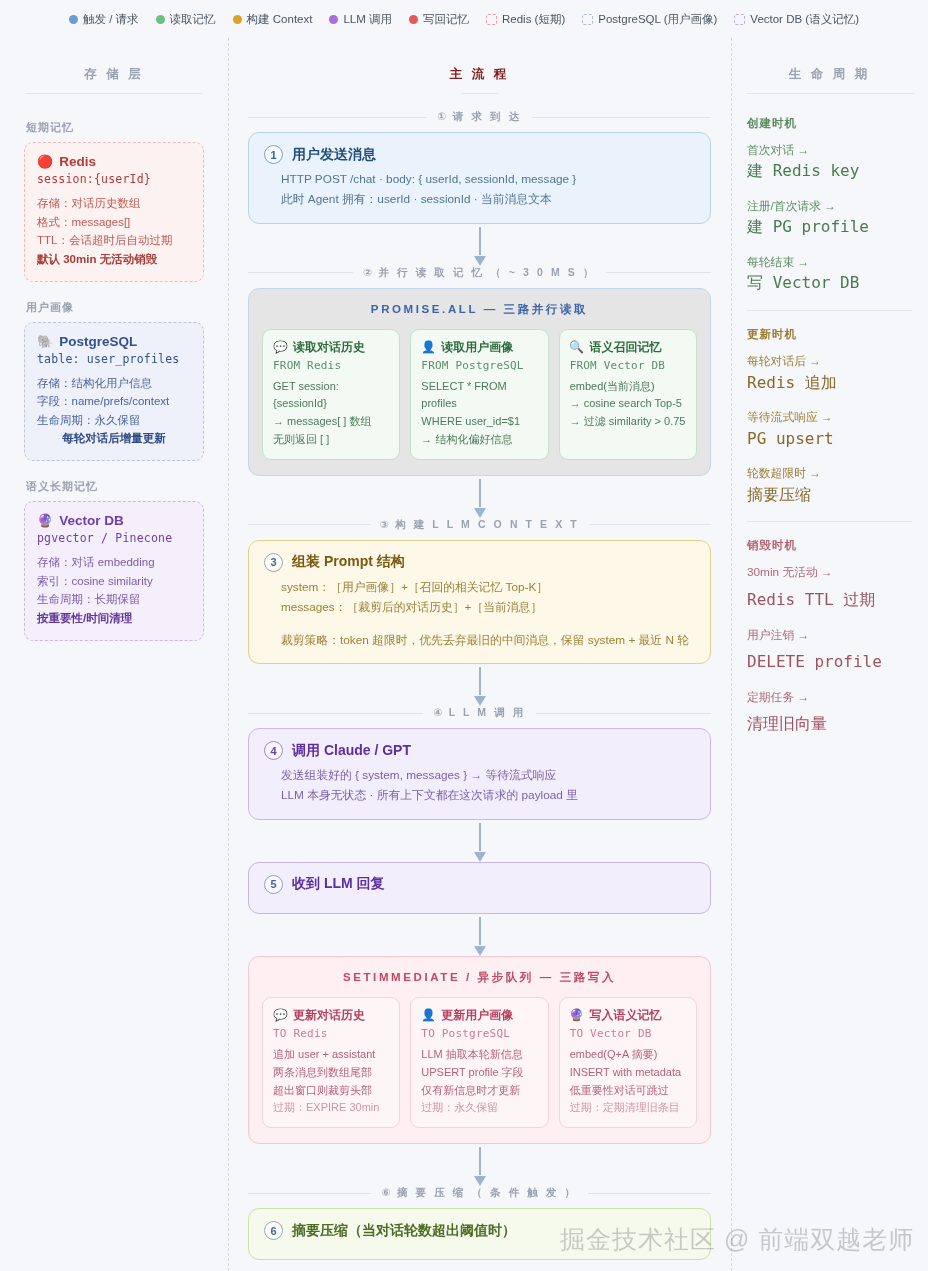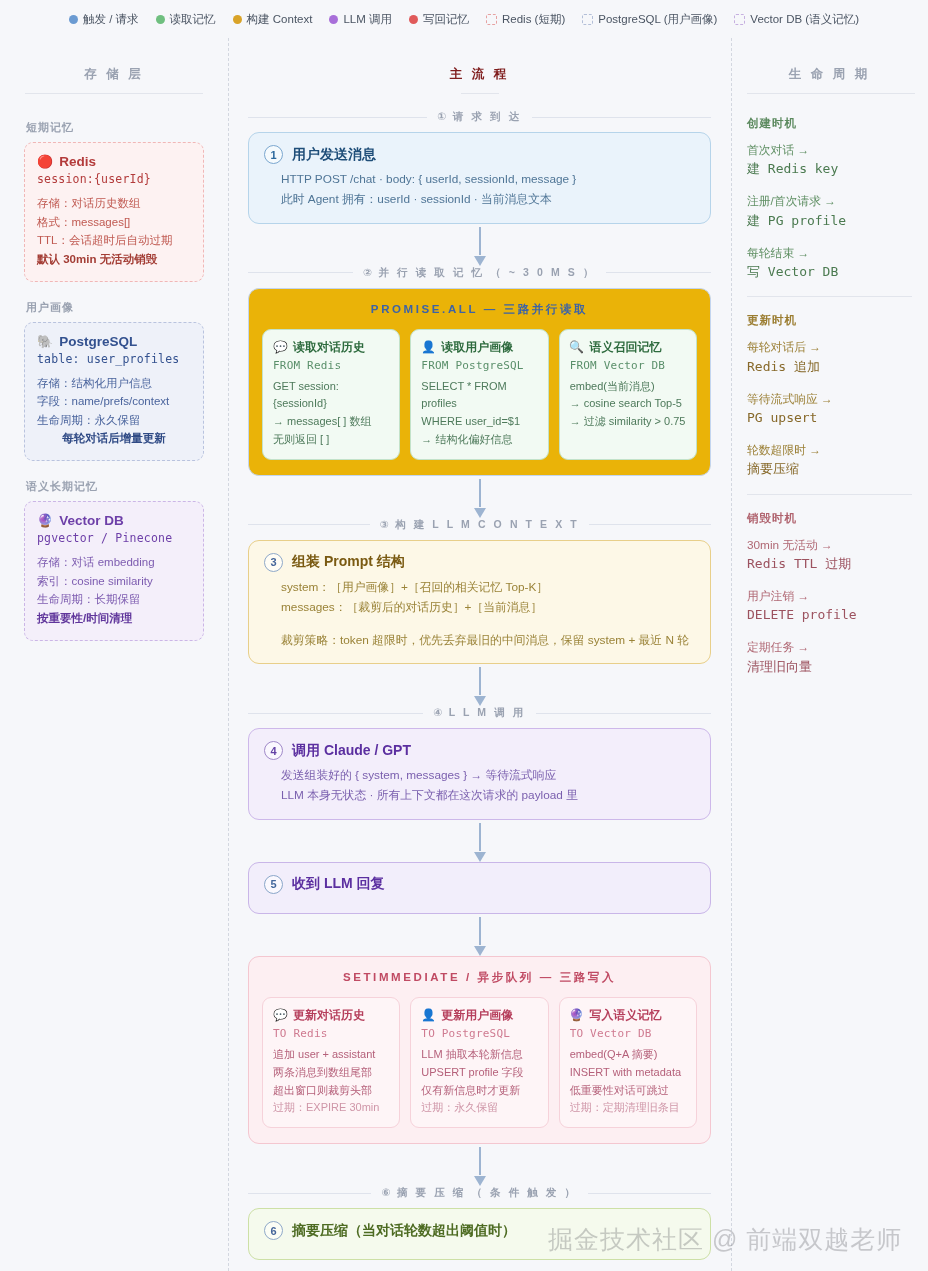--- a/index.html
+++ b/index.html
@@ -180,21 +180,21 @@
     border-left: 6px solid transparent;
     border-right: 6px solid transparent;
     border-top: 10px solid #9db4d1;
   }
 
   
   .group-panel {
     border-radius: 11px; border: 1.3px solid;
     padding: 13px 13px 15px 13px;
   }
-  .group-panel.blue { background: #eab308; border-color: #c3d5ef; }
+  .group-panel.blue { background: #e5e5e5; border-color: #c3d5ef; }
   .group-panel.rose { background: #fdeff2; border-color: #f4c7d0; }
   .group-head {
     text-align: center; font-size: 11.5px; letter-spacing: 2.6px;
     font-weight: 700; margin-bottom: 12px;
   }
   .group-panel.blue .group-head { color: #3c63a6; }
   .group-panel.rose .group-head { color: #c04a63; }
   .group-cols { display: flex; gap: 10px; }
   .mini-card {
     flex: 1; border-radius: 9px; border: 1.2px solid;
@@ -218,39 +218,39 @@
   .mini-card.rose .mini-line.dim { color: #cf96a8 !important; }
 
   
   .life-block { margin-bottom: 6px; }
   .life-title {
     font-size: 11.5px; font-weight: 700; letter-spacing: 1px;
     margin-bottom: 10px;
   }
   .life-pair { margin-bottom: 13px; }
   .life-when { font-size: 11.8px; line-height: 1.55; }
-  .life-do   { font-size: 13px; line-height: 1.55; }
+  .life-do   { font-size: 16px; line-height: 1.55; }
   .life-rule { height: 0; border-top: 1px solid #e2e5ec; margin: 14px 0 16px 0; }
 
   .lc-create .life-title { color: #5c8a5f; }
   .lc-create .life-when  { color: #5f8f63; }
   .lc-create .life-do    { color: #4b7a50; }
 
   .lc-update .life-title { color: #9b7d31; }
   .lc-update .life-when  { color: #9c8138; }
   .lc-update .life-do    { color: #87692a; }
 
   .lc-destroy .life-title { color: #b0636e; }
   .lc-destroy .life-when  { color: #b06874; }
-  .lc-destroy .life-do    { color: #9c525f; }
+  .lc-destroy .life-do    { color: #9c525f; margin-top: 6px; }
 
   
   #watermark {
     position: absolute;
-    left: 548px; top: 1185px;
+    left: 560px; top: 1185px;
     font-size: 25px;
     color: rgba(60,60,70,.26);
     white-space: nowrap;
     letter-spacing: 1px;
     pointer-events: none;
   }
 </style>
 </head>
 <body>
 

